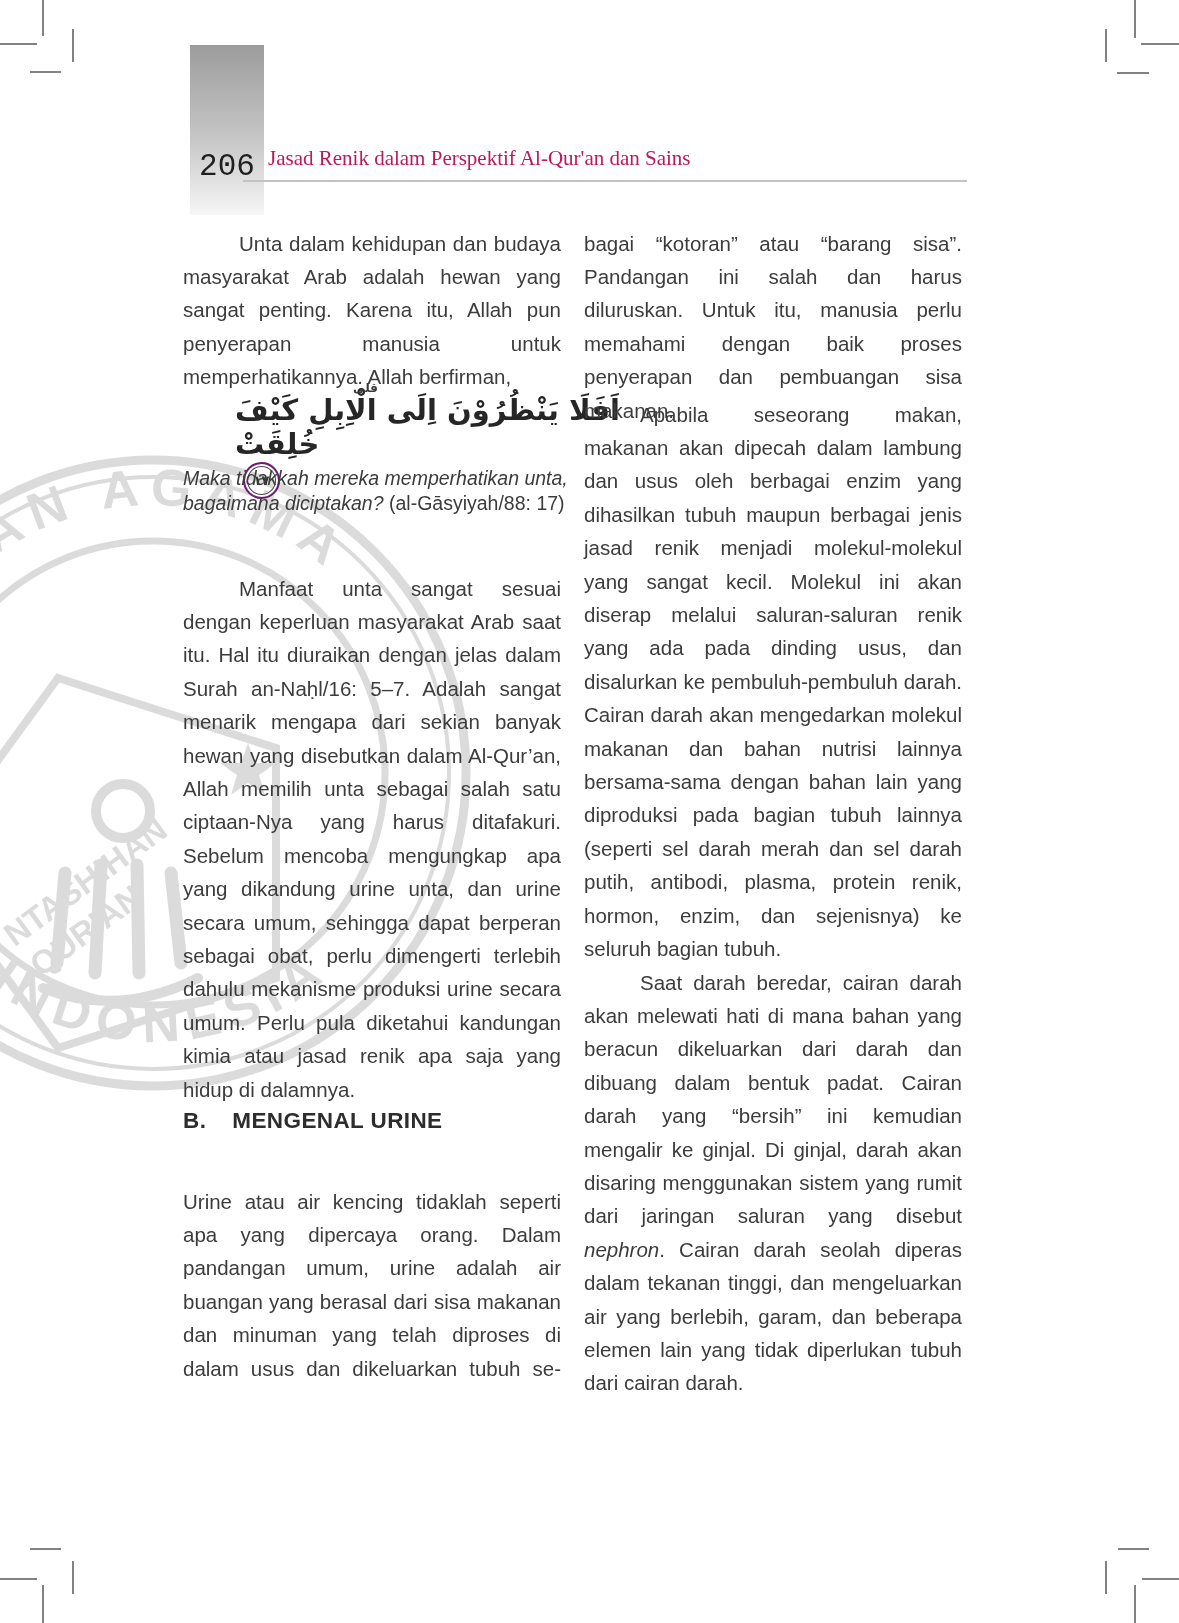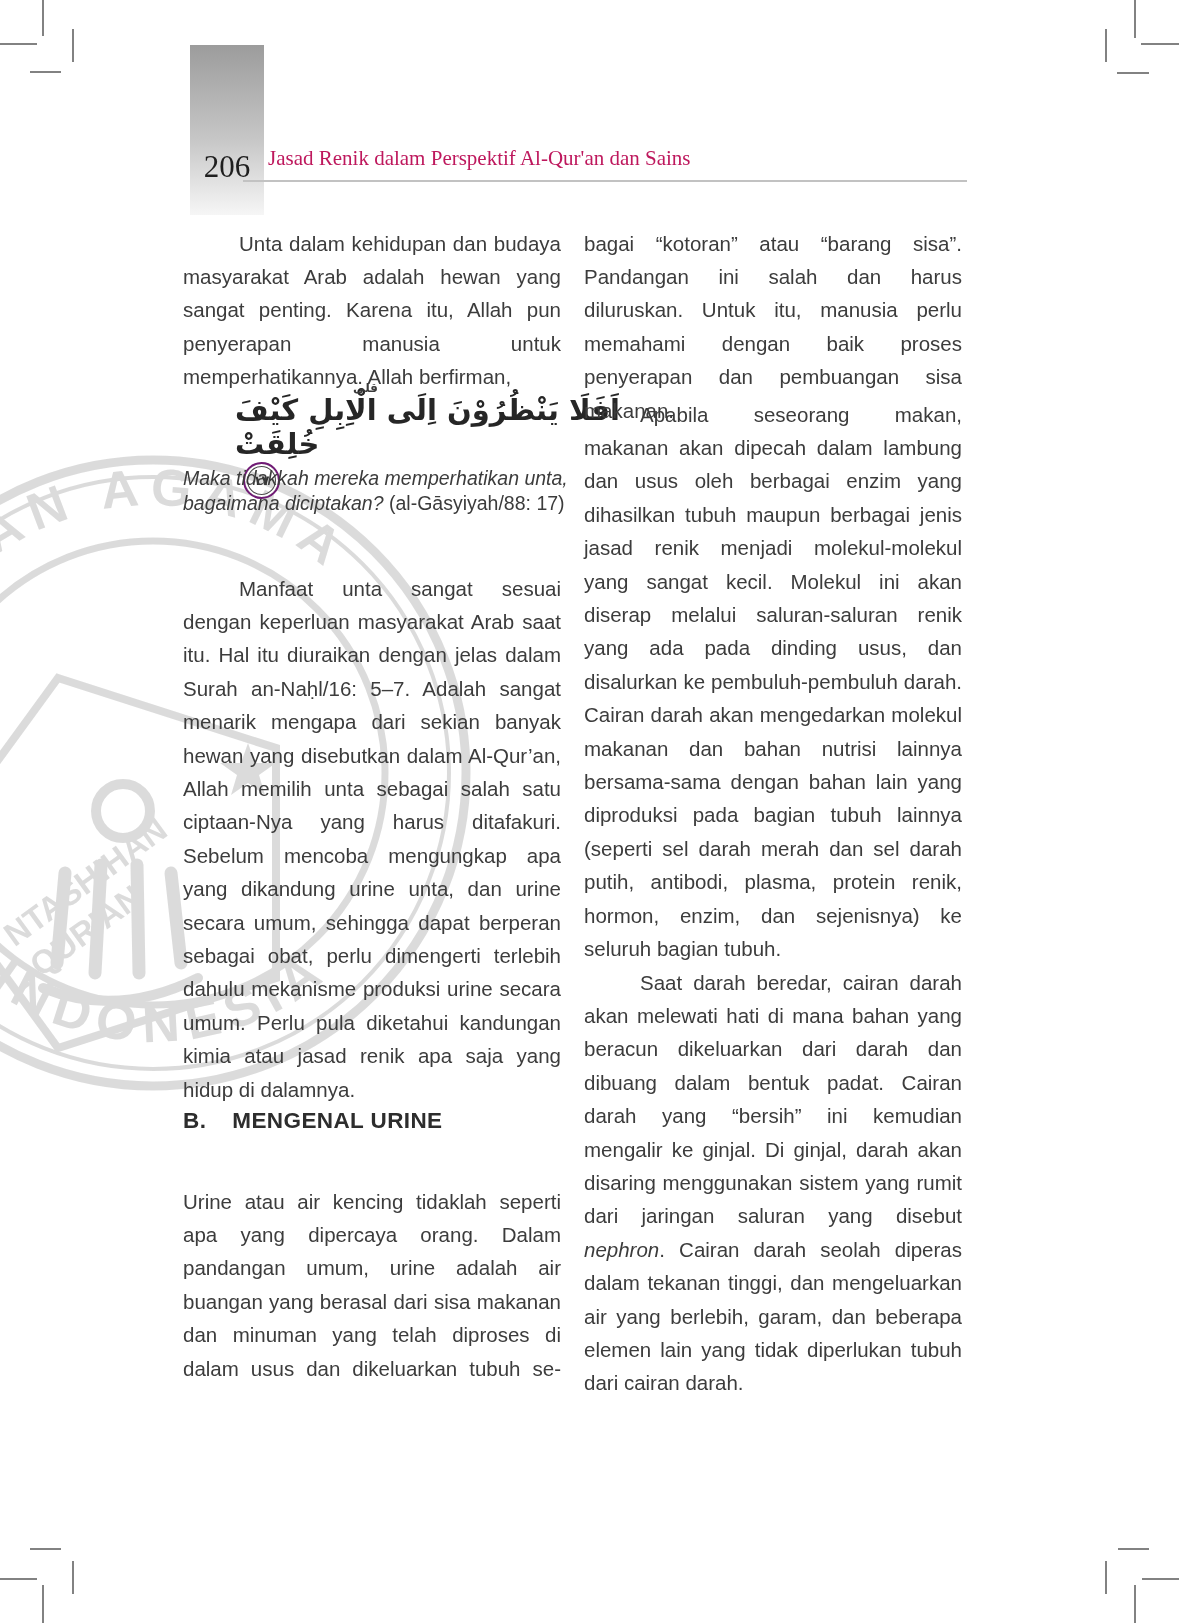--- a/index.html
+++ b/index.html
@@ -13,21 +13,21 @@
   
   .cm{position:absolute;background:#828282;}
   
   .grad-bar{
     position:absolute;left:190px;top:45px;width:74px;height:170px;
     background:linear-gradient(180deg,#9c9c9c 0%,#c6c6c6 55%,#f6f6f6 100%);
   }
   .page-number{
     position:absolute;left:190px;top:149px;width:74px;
     text-align:center;
-    font-family:Liberation Serif, serif;
+    font-family:Liberation Mono, monospace;
     font-size:31px;color:#1f1f1f;
   }
   
   .running-title{
     position:absolute;left:268px;top:146px;
     font-family:"Liberation Serif","DejaVu Serif",serif;
     font-size:21px;color:#be185d;white-space:nowrap;
   }
   .header-rule{
     position:absolute;left:243px;top:180px;width:724px;height:2px;

